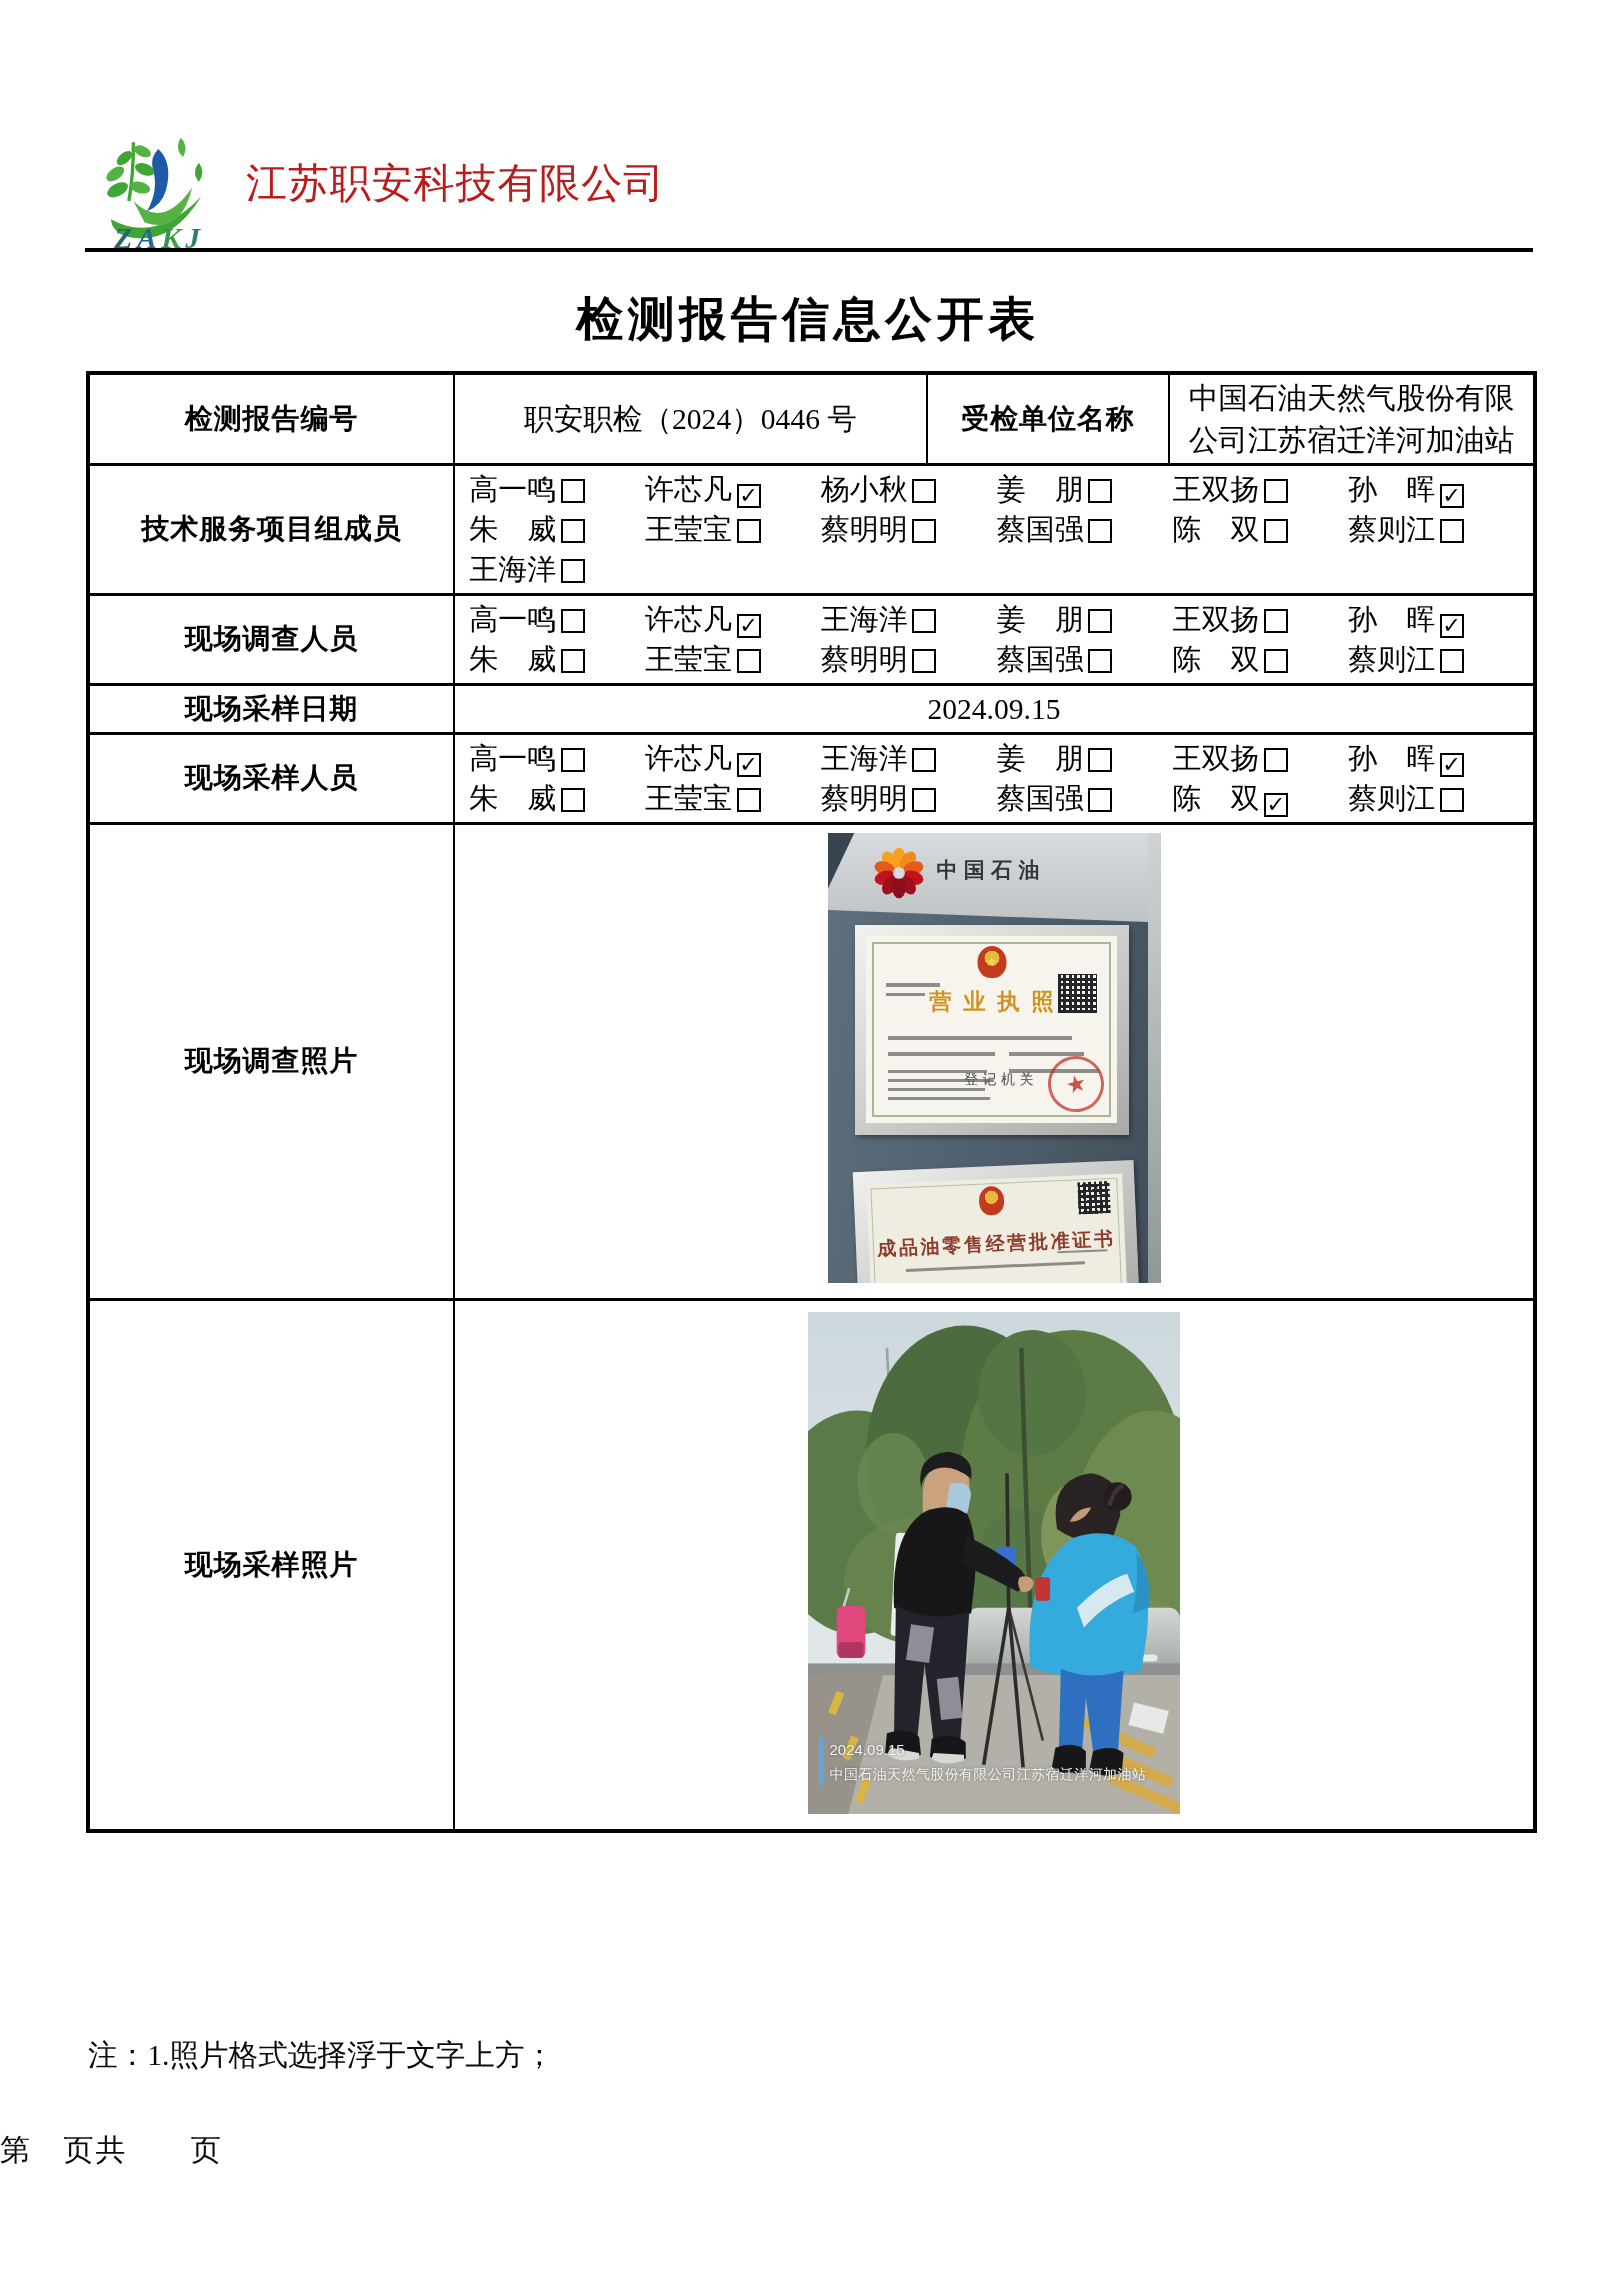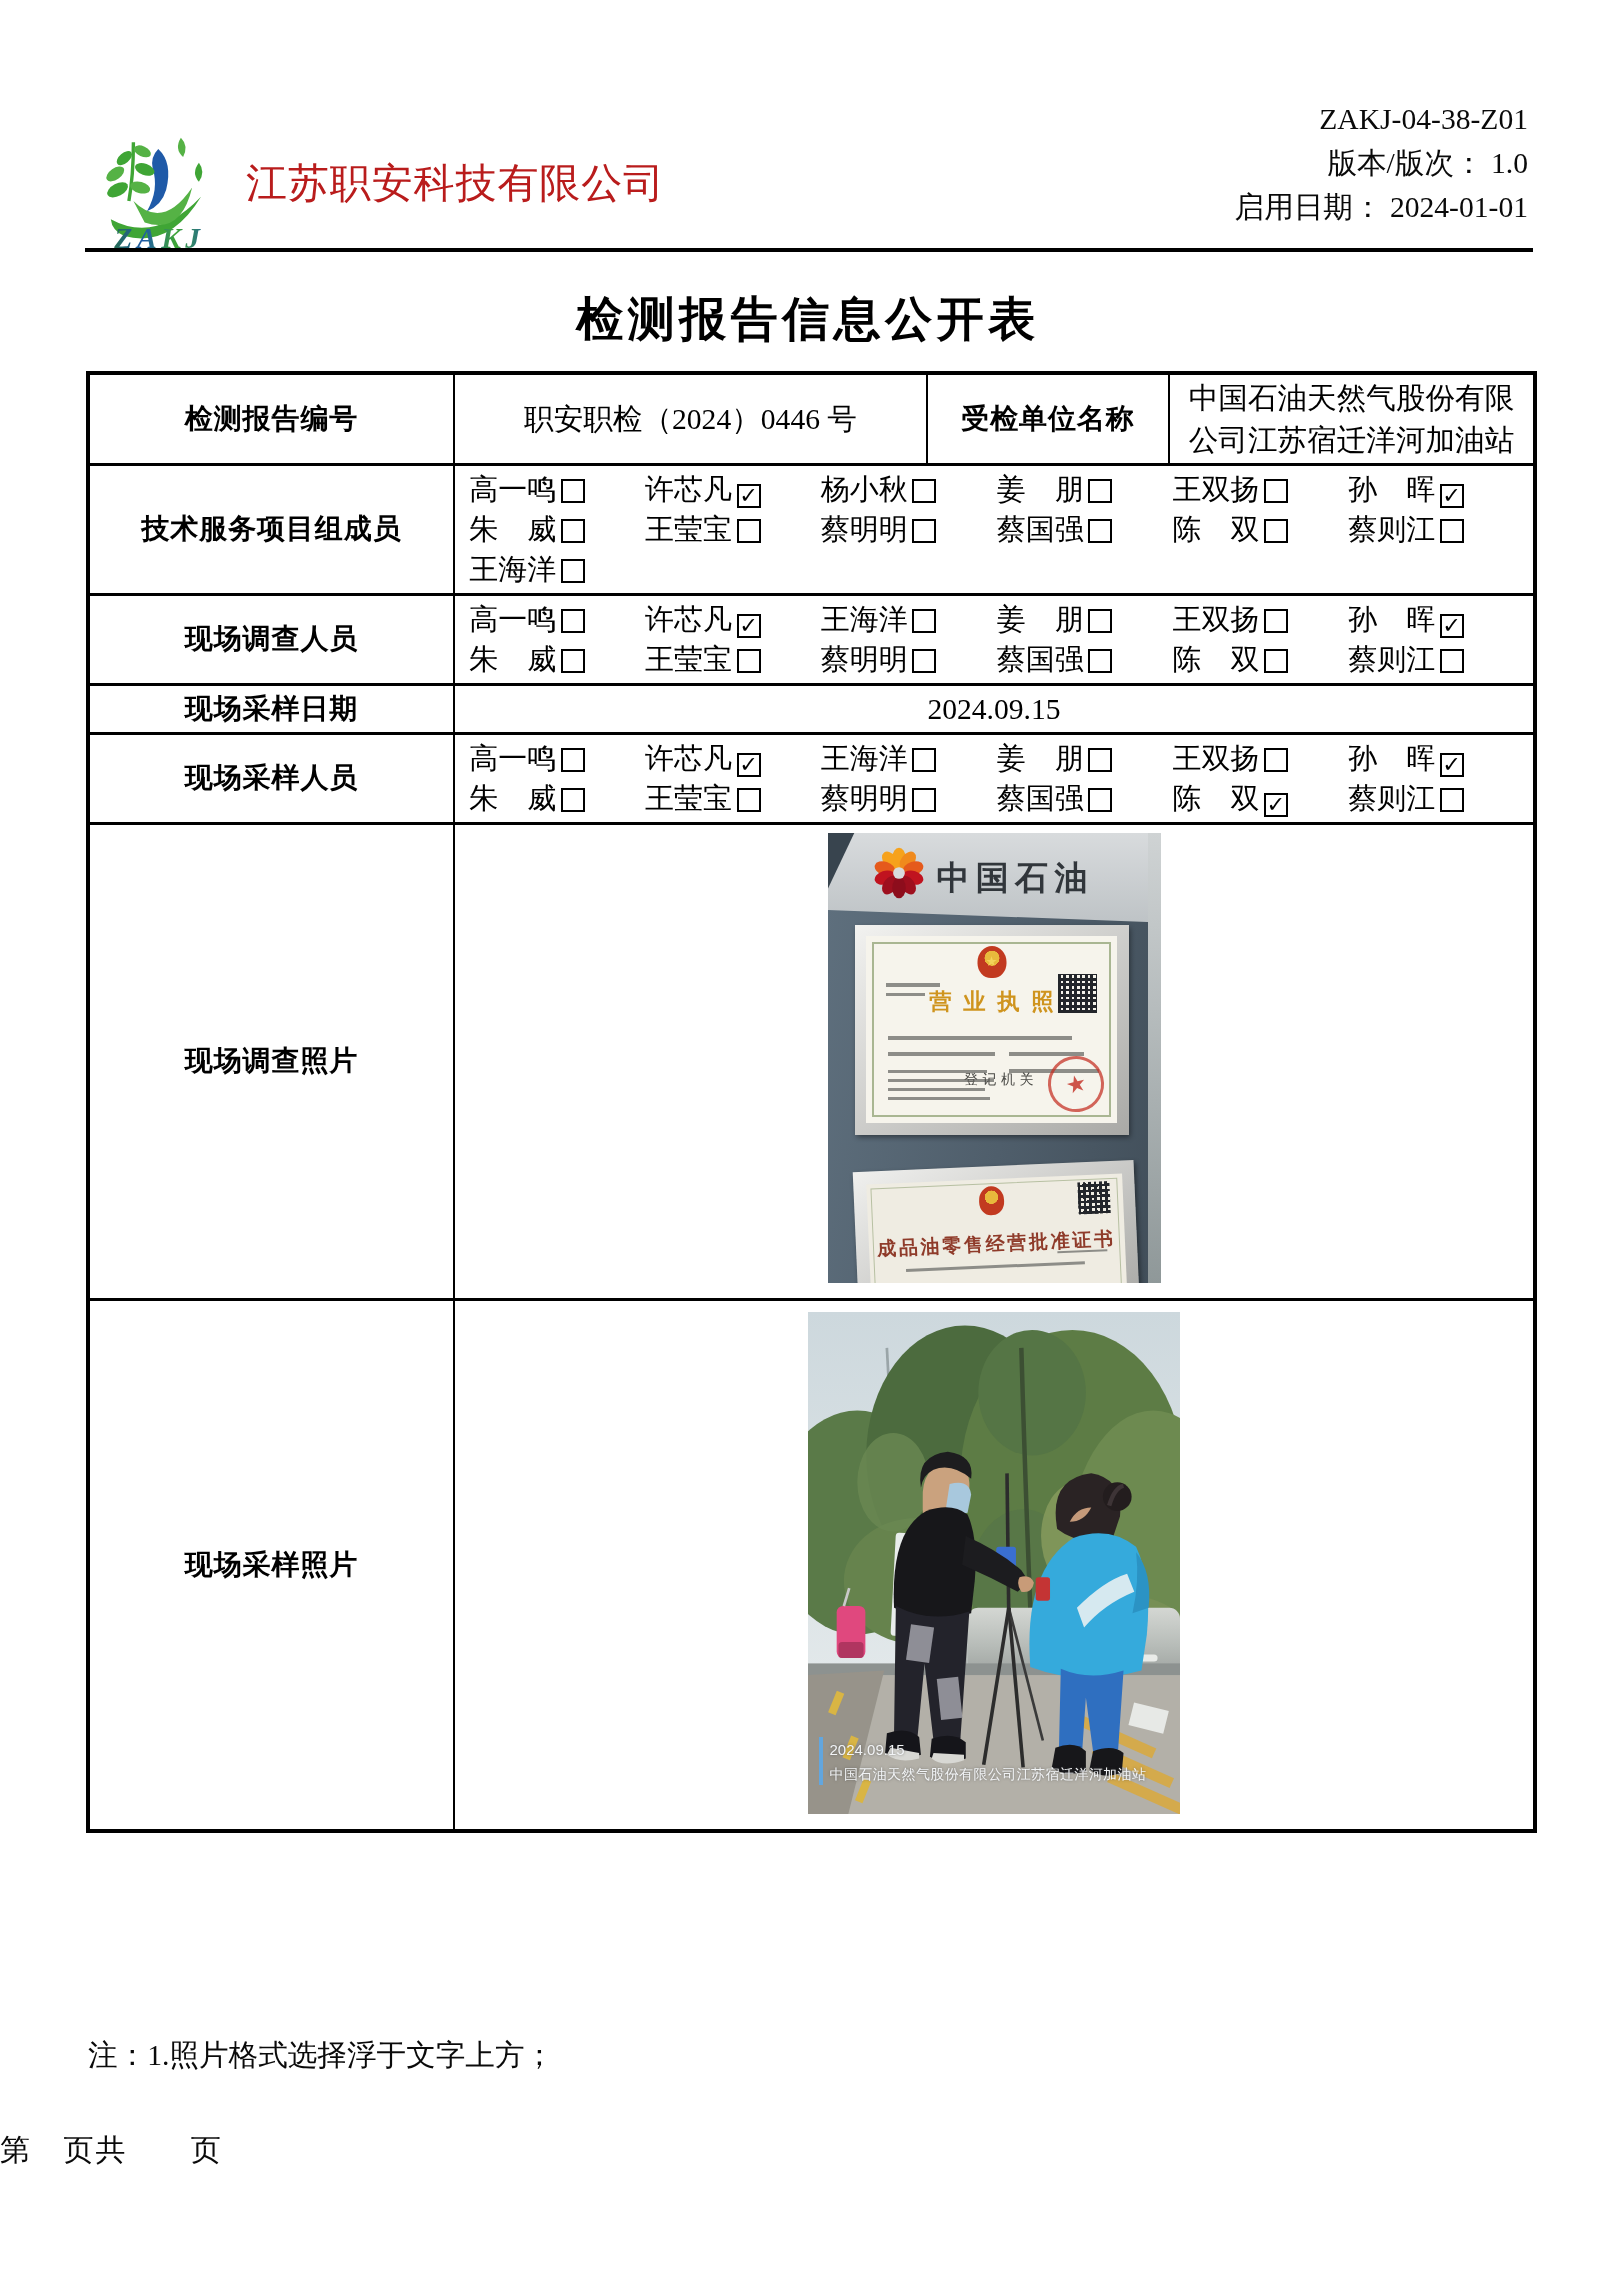--- a/index.html
+++ b/index.html
@@ -49,21 +49,21 @@
           background:linear-gradient(100deg,#5f707e 0%,#4f5e6b 55%,#414e59 100%);}
   .p1-top{position:absolute;left:0;top:0;width:100%;height:90px;
           background:linear-gradient(#d8dbdd,#bec3c6);
           clip-path:polygon(0 0,100% 0,100% 100%,0 86%);}
   .p1-corner{position:absolute;left:0;top:0;width:27px;height:57px;background:#38444e;
              clip-path:polygon(0 0,100% 0,0 100%);}
   .p1-pillar{position:absolute;right:0;top:0;width:12.5px;height:100%;
              background:linear-gradient(#cfd3d4,#8f9899);}
   .petro-logo{position:absolute;left:45px;top:14.3px;width:52px;height:52px;}
   .petro-text{position:absolute;left:109px;top:23px;font-family:"Liberation Sans","DejaVu Sans",sans-serif;
-              font-weight:bold;font-size:33px;letter-spacing:6.3px;color:#31363b;}
+              font-weight:bold;font-size:21px;letter-spacing:6.3px;color:#31363b;}
   .glare{position:absolute;left:231px;top:219px;width:27px;height:7.2px;display:flex;gap:3.6px;}
   .glare i{width:7.2px;height:7.2px;border-radius:50%;background:#e8a23c;box-shadow:0 0 3.6px #f0b050;}
 
   .frame1{position:absolute;left:27px;top:92px;width:274px;height:210px;box-sizing:border-box;
           background:linear-gradient(145deg,#f2f2f0,#a9a9a6);padding:11.6px;
           box-shadow:1.8px 2.7px 5.4px rgba(0,0,0,.45);}
   .cert1{position:relative;width:100%;height:100%;background:#f6f4ec;}
   .cert1-border{position:absolute;inset:6.3px;border:2.7px double #a9b692;}
   .emblem{position:absolute;left:50%;top:9.9px;transform:translateX(-50%);width:29px;height:32px;
           background:radial-gradient(circle at 50% 38%,#e8b93c 0 30%,#c23a20 31% 100%);
@@ -125,25 +125,20 @@
       <ellipse cx="22" cy="24" rx="8" ry="4.5" fill="#3fa535" transform="rotate(-40 22 24)"></ellipse>
       <ellipse cx="38" cy="18" rx="8" ry="4.5" fill="#55b245" transform="rotate(25 38 18)"></ellipse>
       <ellipse cx="40" cy="34" rx="9" ry="5" fill="#3fa535" transform="rotate(20 40 34)"></ellipse>
       <ellipse cx="36" cy="50" rx="9" ry="5" fill="#55b245" transform="rotate(15 36 50)"></ellipse>
       <path d="M72 6 Q79 13 74 23 Q66 16 72 6Z" fill="#55b245"></path>
       <path d="M88 28 Q94 36 88 45 Q81 37 88 28Z" fill="#3fa535"></path>
     </svg>
   </div>
   <div class="logo-zakj">ZAKJ</div>
   <div class="company-name">江苏职安科技有限公司</div>
-  <div class="doc-meta">
-    <div>ZAKJ-04-38-Z01</div>
-    <div>版本/版次： 1.0</div>
-    <div>启用日期： 2024-01-01</div>
-  </div>
   <div class="header-rule"></div>
 
   <h1 class="page-title">检测报告信息公开表</h1>
 
   <table class="main">
     <colgroup>
         <col style="width:366px">
         <col style="width:473px">
         <col style="width:242px">
         <col style="width:366px">

